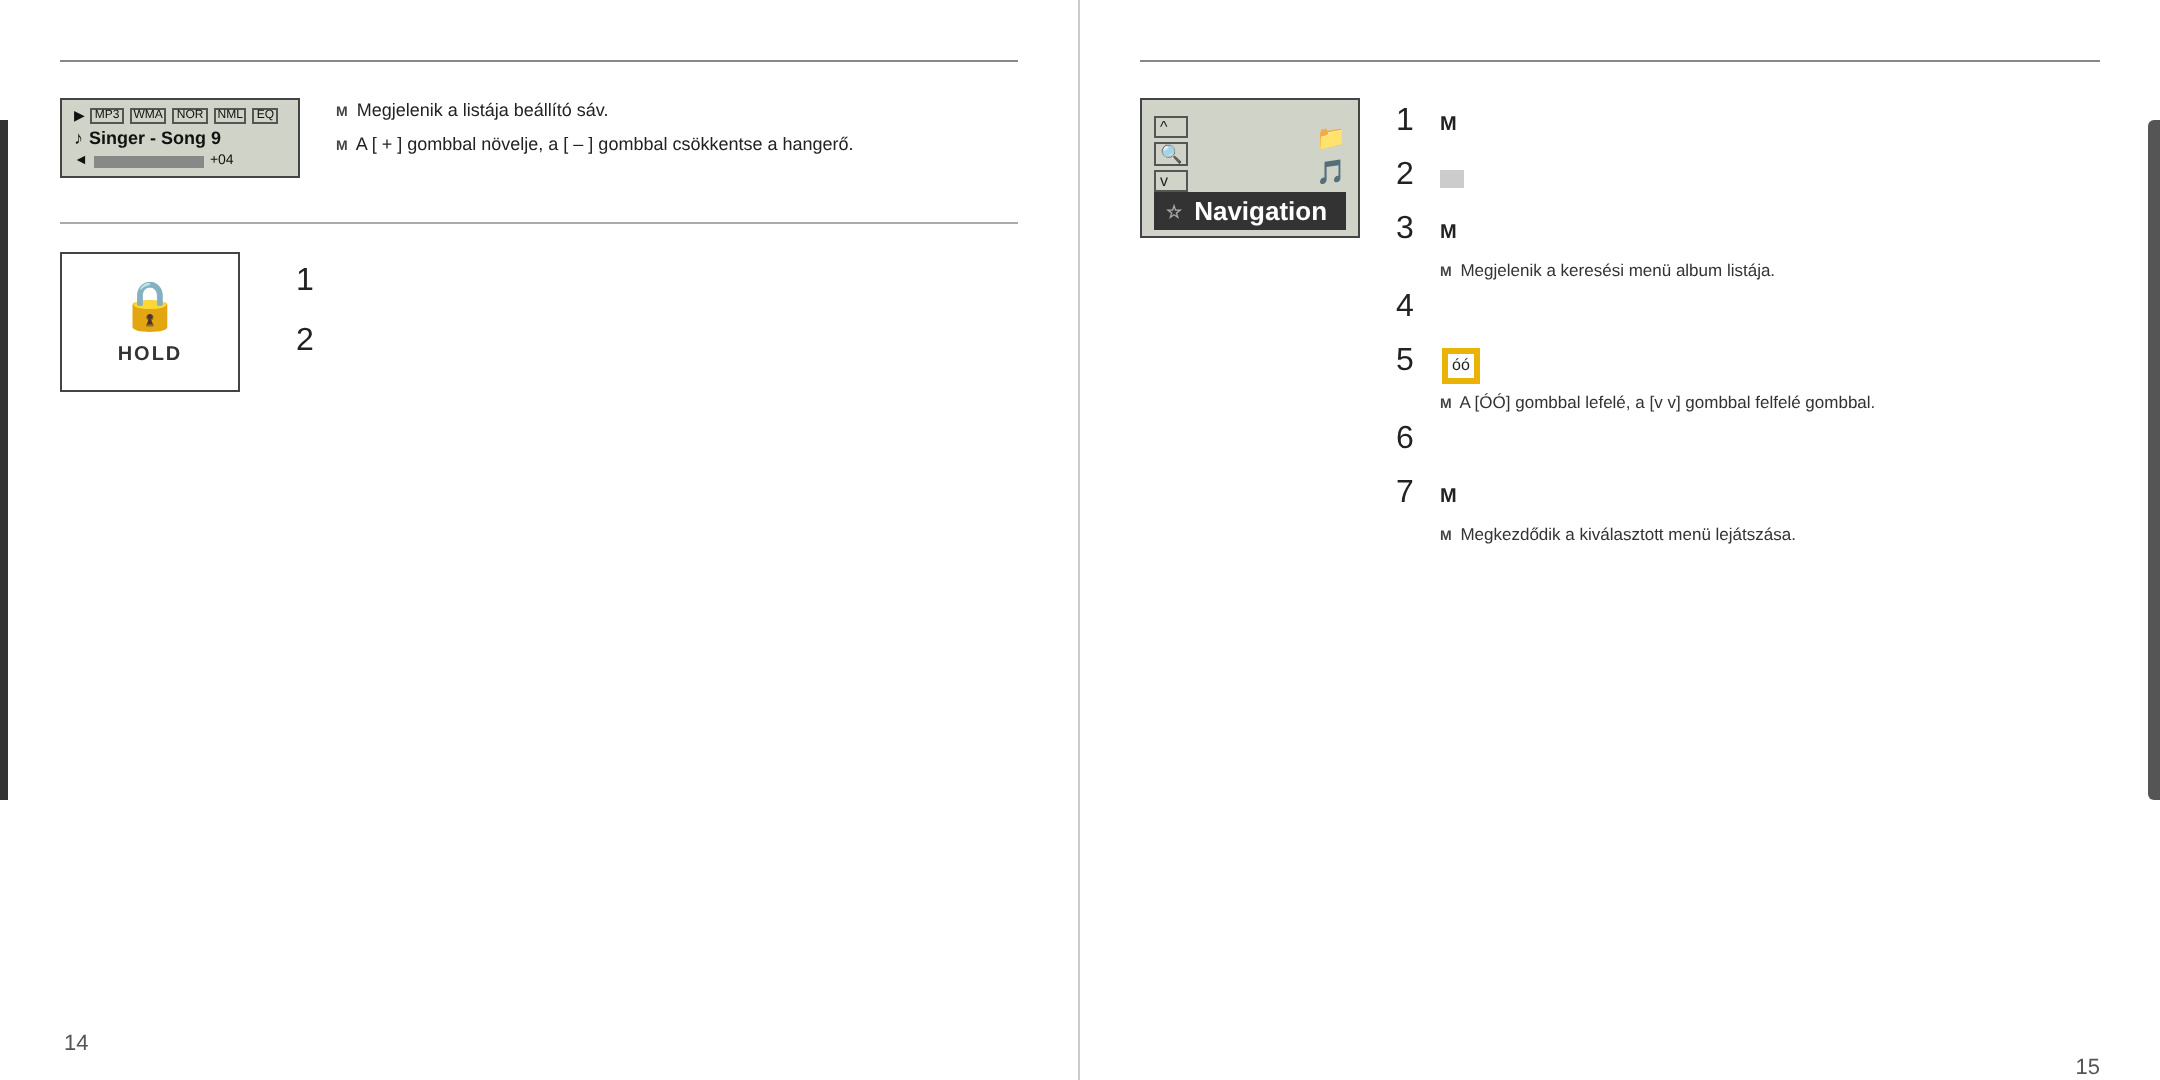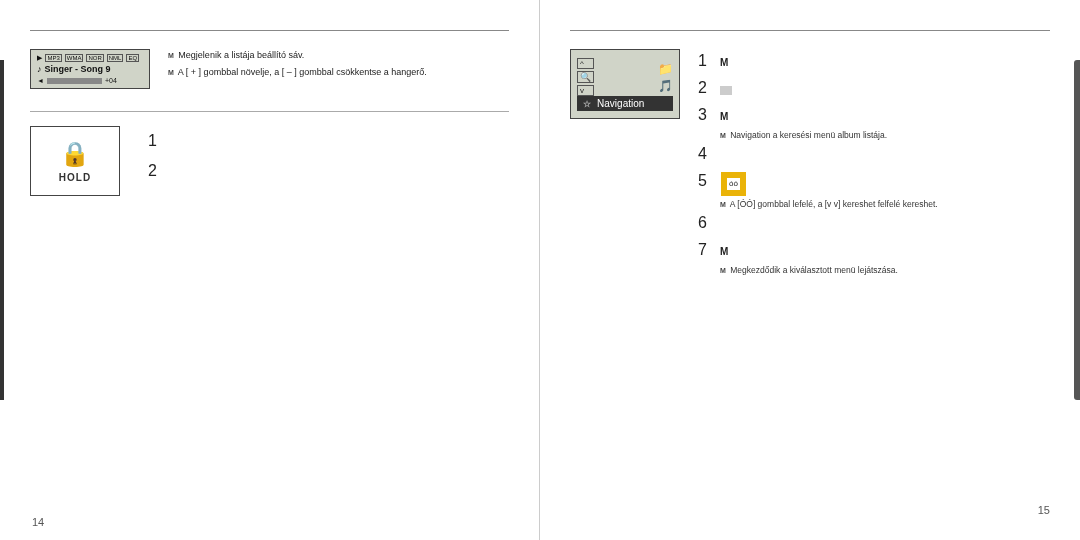--- a/index.html
+++ b/index.html
@@ -69,21 +69,21 @@
     
     .page-number-left {
       position: absolute;
       bottom: 12px;
       left: 32px;
       font-size: 11px;
       color: #555;
     }
     .page-number-right {
       position: absolute;
-      bottom: 24px;
+      bottom: 0;
       right: 30px;
       font-size: 11px;
       color: #555;
     }
 
     
     .section-divider {
       width: 100%;
       height: 1px;
       background: #aaa;
@@ -274,21 +274,21 @@
       margin-top: 1px;
       line-height: 1.4;
     }
 
     .nav-item-sub .bullet-m {
       font-size: 7px;
     }
 
     .nav-icon-box {
       display: inline-block;
-      border: 6px solid #eab308;
+      border: 3px solid #eab308;
       padding: 0 2px;
       font-size: 8px;
       margin: 0 1px;
     }
 
     .tag-box {
       border: 1px solid #555;
       padding: 0 1px;
       font-size: 6px;
     }
@@ -366,21 +366,21 @@
             </div>
             <div style="display:flex; flex-direction:column; align-items:center; gap:3px;">
               <span style="font-size:12px;">📁</span>
               <span style="font-size:12px;">🎵</span>
             </div>
           </div>
         </div>
 
         <div class="nav-label-bar">
           <span style="font-size:9px; color:#aaa;">☆</span>
-          <span style="font-size:10px; font-weight:normal;">Navigation</span>
+          <span style="font-size:13px; font-weight:bold;">Navigation</span>
         </div>
       </div>
     </div>
 
     <div class="nav-content">
 
       <div class="nav-item">
         <span class="nav-item-number">1</span>
         <span class="nav-item-label"><strong>M</strong></span>
       </div>
@@ -392,39 +392,39 @@
         </span>
       </div>
 
       <div>
         <div class="nav-item">
           <span class="nav-item-number">3</span>
           <span class="nav-item-label"><strong>M</strong></span>
         </div>
         <div class="nav-item-sub">
           <span class="bullet-m">M</span>
-          <span>Navigation a keresési menü album listája.</span>
+          <span>Megjelenik a keresési menü album listája.</span>
         </div>
       </div>
 
       <div class="nav-item">
         <span class="nav-item-number">4</span>
         <span class="nav-item-label"></span>
       </div>
 
       <div>
         <div class="nav-item">
           <span class="nav-item-number">5</span>
           <span class="nav-item-label">
             <span class="nav-icon-box">óó</span>
           </span>
         </div>
         <div class="nav-item-sub">
           <span class="bullet-m">M</span>
-          <span>A [ÓÓ] gombbal lefelé, a [v v] kereshet felfelé kereshet.</span>
+          <span>A [ÓÓ] gombbal lefelé, a [v v] gombbal felfelé gombbal.</span>
         </div>
       </div>
 
       <div class="nav-item">
         <span class="nav-item-number">6</span>
         <span class="nav-item-label"></span>
       </div>
 
       <div>
         <div class="nav-item">

